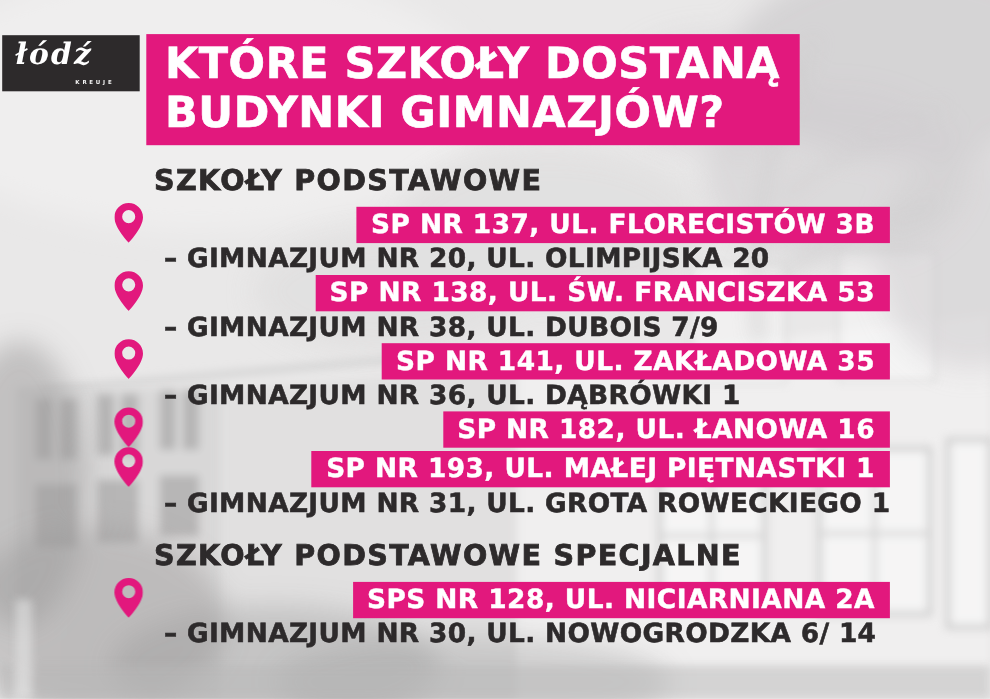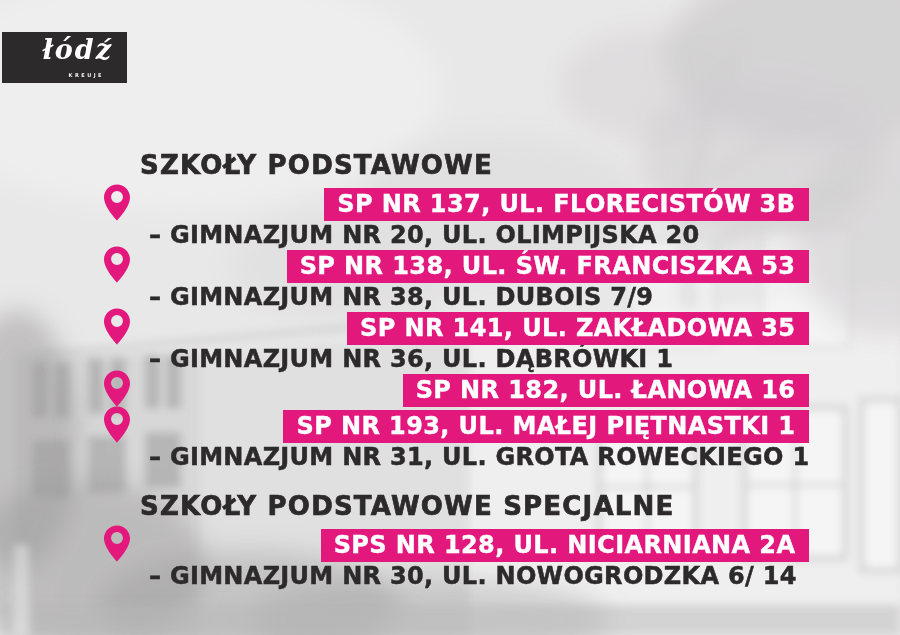--- a/index.html
+++ b/index.html
@@ -10,21 +10,21 @@
     font-weight:bold;
   }
   .bg{position:absolute;left:0;top:0;}
 
   
   .logo-box{
     position:absolute; left:2px; top:32px; width:125px; height:51px;
     background:var(--dark,#2d2a2b); color:#fff;
   }
   .logo-script{
-    position:absolute; left:0; right:14px; top:2px; text-align:right;
+    position:absolute; left:0; right:14px; top:2px; text-align:left;
     font-family:"DejaVu Serif","Liberation Serif",serif;
     font-style:italic; font-weight:bold; font-size:27px; letter-spacing:2px;margin-left:12px;
   }
   .logo-tagline{
     position:absolute; right:23px; bottom:5px;
     font-size:5px; letter-spacing:2.5px; text-transform:uppercase; opacity:.95;
     font-family:"DejaVu Sans","Liberation Sans",sans-serif;
   }
 
   
@@ -147,20 +147,24 @@
       <rect x="0" y="605" width="900" height="30" fill="#b8b7b7"></rect>
       <rect x="14" y="545" width="15" height="90" fill="#efefef"></rect>
     </g>
   </svg>
 
   <div class="logo-box">
     <div class="logo-script">łódź</div>
     <div class="logo-tagline">kreuje</div>
   </div>
 
+  <div class="headline">
+    <div>KTÓRE SZKOŁY DOSTANĄ</div>
+    <div>BUDYNKI GIMNAZJÓW?</div>
+  </div>
 
   <div class="content">
 
     <h2 class="section-heading">SZKOŁY PODSTAWOWE</h2>
 
     <div class="item">
       <div class="bar-row">
         <svg class="pin" viewBox="0 0 26 36">
           <path fill="currentColor" fill-rule="evenodd" d="M13 0C5.82 0 0 5.8 0 12.95 0 22.7 13 36 13 36s13-13.3 13-23.05C26 5.8 20.18 0 13 0zm0 18.4a5.95 5.95 0 1 1 0-11.9 5.95 5.95 0 0 1 0 11.9z"></path>
         </svg>

